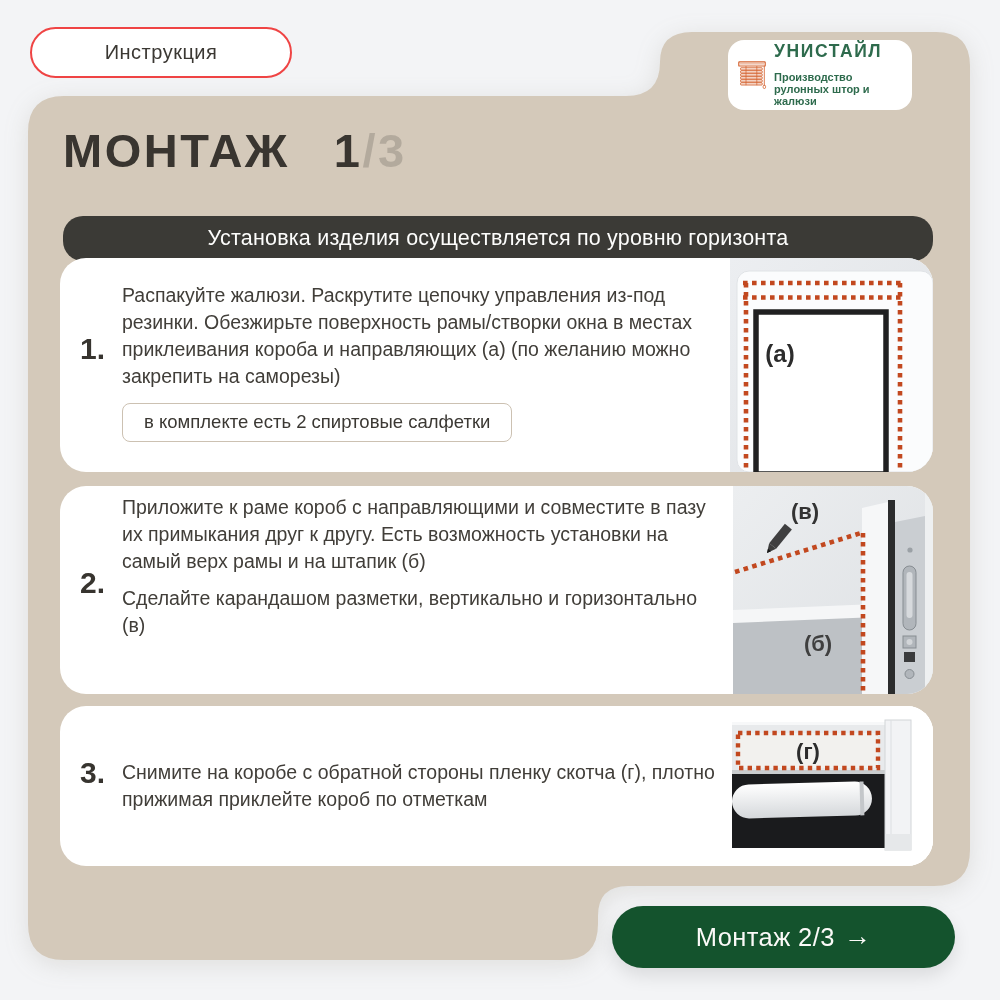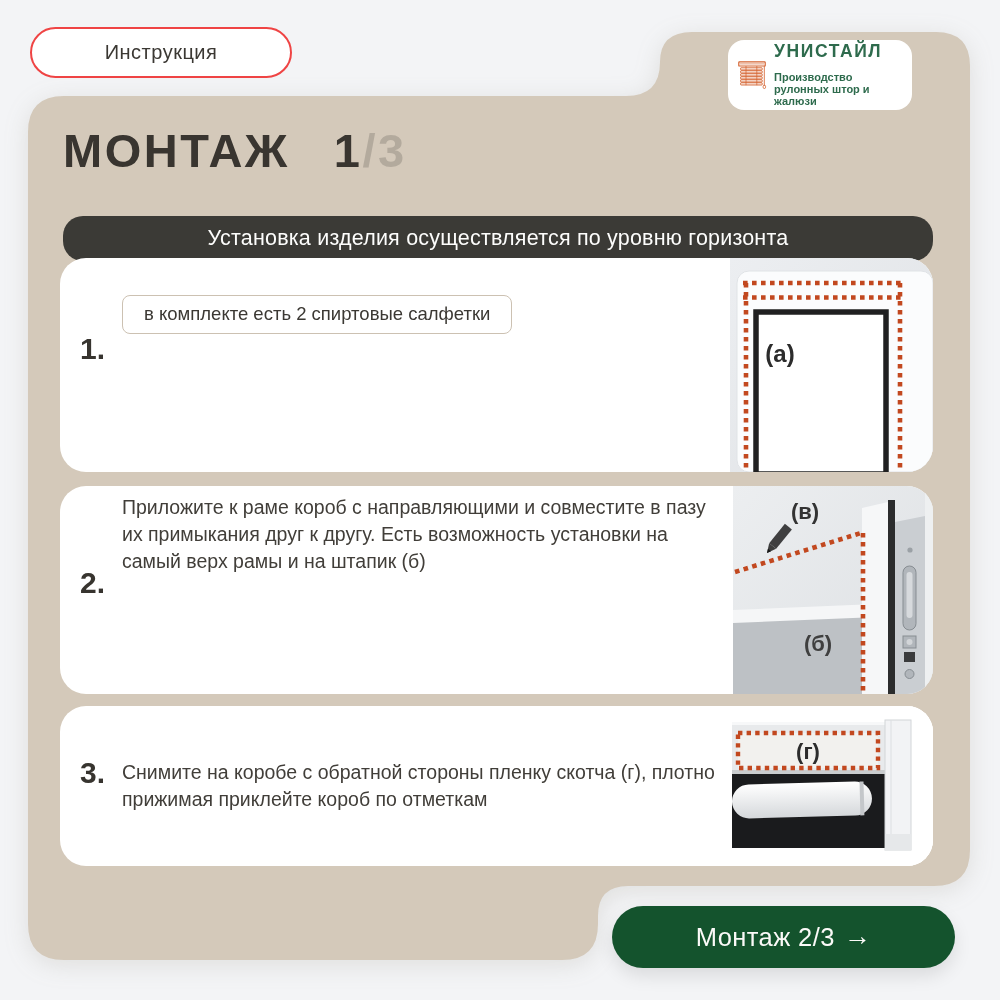--- a/index.html
+++ b/index.html
@@ -143,20 +143,21 @@
     <span class="title-main">МОНТАЖ</span><span class="title-step">1</span><span class="title-step-rest">/3</span>
   </div>
 
   <div class="banner">
     <span>Установка изделия осуществляется по уровню горизонта</span>
   </div>
 
   <div class="step-card card-1">
     <div class="step-number">1.</div>
     <div class="step-body">
+      <p class="step-text">Распакуйте жалюзи. Раскрутите цепочку управления из-под резинки. Обезжирьте поверхность рамы/створки окна в местах приклеивания короба и направляющих (а) (по желанию можно закрепить на саморезы)</p>
       <div class="note-box">в комплекте есть 2 спиртовые салфетки</div>
     </div>
     <div class="panel">
       <svg width="203" height="214" viewBox="0 0 203 214">
         <defs>
           <linearGradient id="w1" x1="0" y1="0" x2="1" y2="1">
             <stop offset="0" stop-color="#eceef1"></stop>
               <stop offset="1" stop-color="#dfe2e5"></stop>
           </linearGradient>
         </defs>
@@ -171,20 +172,21 @@
         </g>
         <text x="50" y="104" text-anchor="middle" font-family="Liberation Sans, sans-serif" font-size="24" font-weight="bold" fill="#2c2c2c">(а)</text>
       </svg>
     </div>
   </div>
 
   <div class="step-card card-2">
     <div class="step-number">2.</div>
     <div class="step-body">
       <p class="step-text">Приложите к раме короб с направляющими и совместите в пазу их примыкания друг к другу. Есть возможность установки на самый верх рамы и на штапик (б)</p>
+      <p class="step-text">Сделайте карандашом разметки, вертикально и горизонтально (в)</p>
     </div>
     <div class="panel">
       <svg width="200" height="208" viewBox="0 0 200 208">
         <defs>
           <linearGradient id="w2" x1="0" y1="0" x2="1" y2="1">
             <stop offset="0" stop-color="#eceef0"></stop>
               <stop offset="1" stop-color="#dde0e3"></stop>
           </linearGradient>
         </defs>
         <rect x="0" y="0" width="200" height="208" fill="url(#w2)"></rect>

